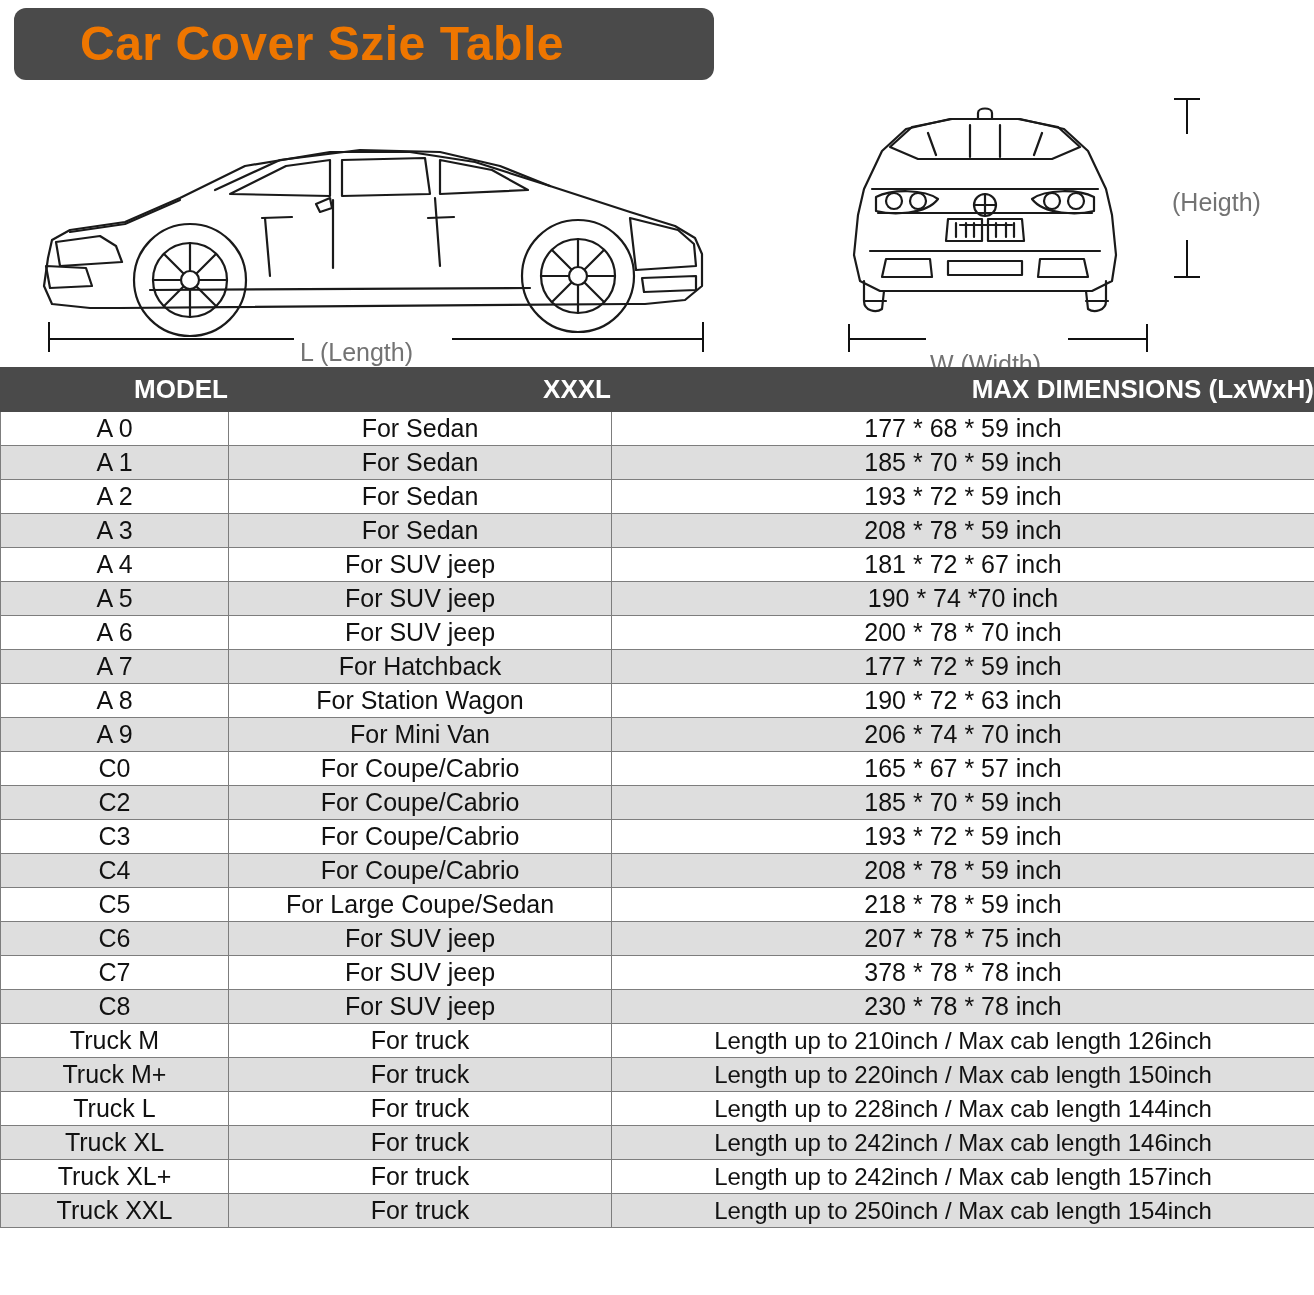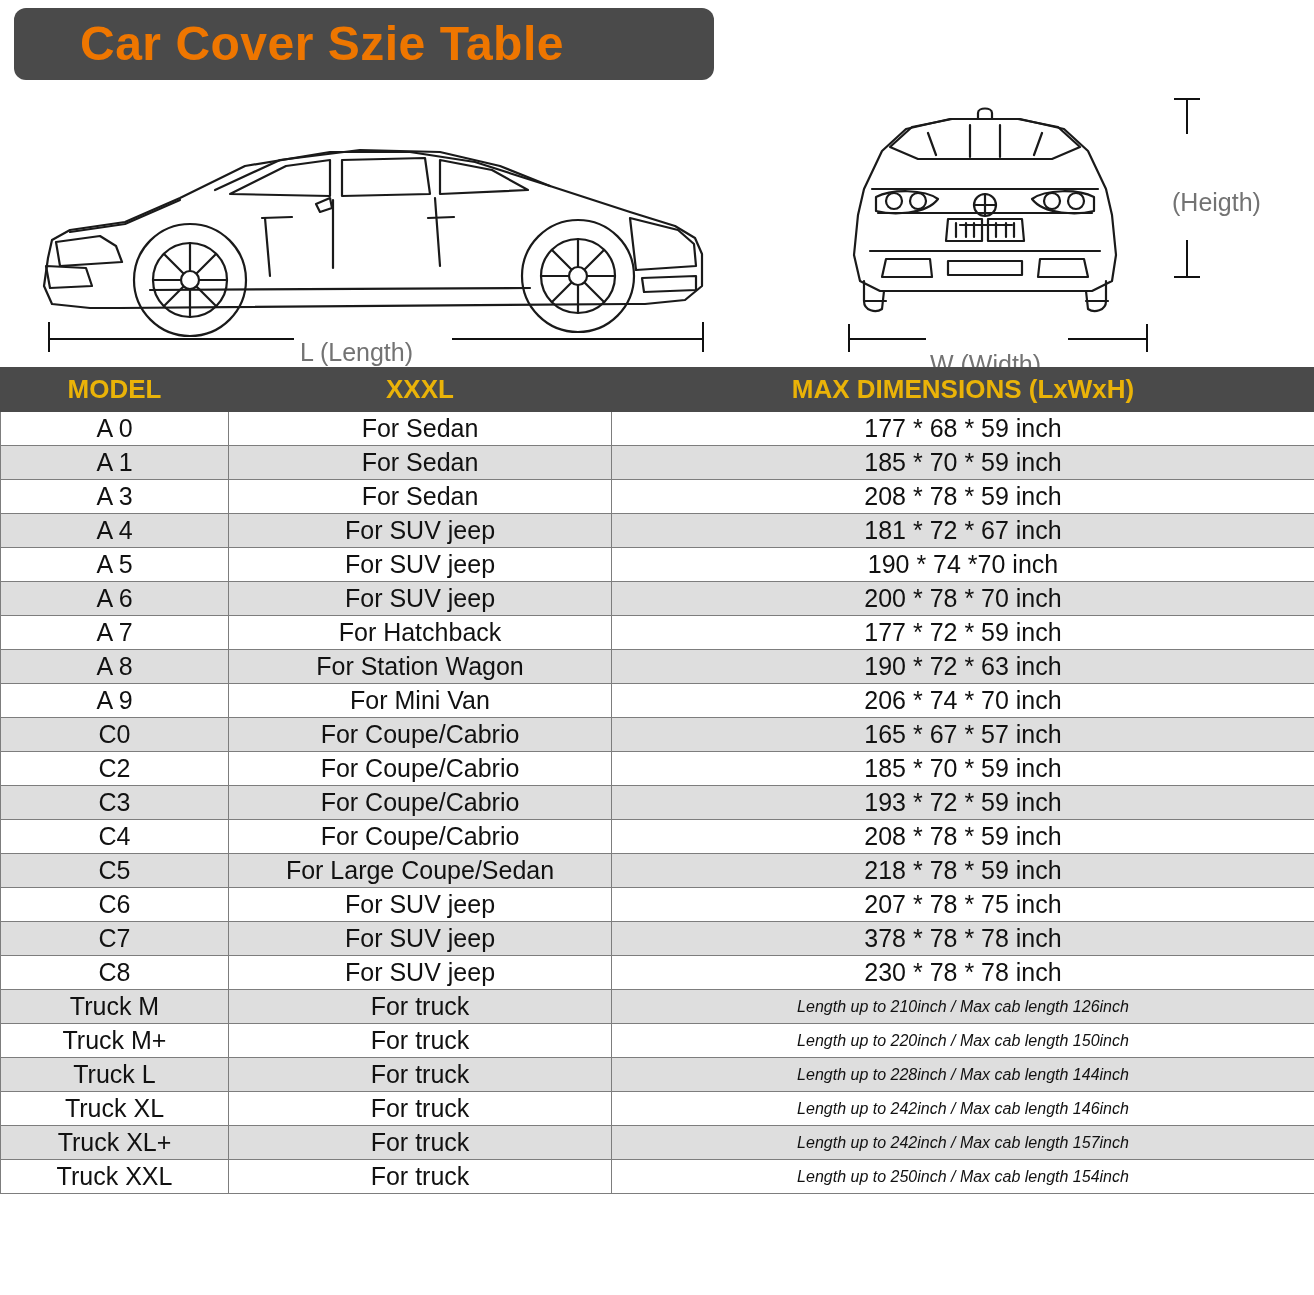--- a/index.html
+++ b/index.html
@@ -69,42 +69,42 @@
     width: 1314px;
     border-collapse: collapse;
     table-layout: fixed;
   }
   col.c-model { width: 228px; }
   col.c-class { width: 383px; }
   col.c-dims  { width: 703px; }
 
   thead th {
     background: #4a4a4a;
-    color: #eab308;
+    color: #ffffff;
     font-size: 26px;
     font-weight: bold;
     height: 44px;
-    text-align: center;
+    text-align: right;
     border: 1px solid #4a4a4a;
     padding: 0;
   }
   tbody td {
     height: 34px;
     font-size: 25px;
     color: #111;
     text-align: center;
     border: 1px solid #7d7d7d;
     padding: 0 4px;
     white-space: nowrap;
     overflow: hidden;
   }
   tbody tr:nth-child(odd)  td { background: #ffffff; }
   tbody tr:nth-child(even) td { background: #dedede; }
   tbody td.dims { font-size: 25px; }
-  tbody tr.truck td.dims { font-size: 16px; font-style: italic; }
+  tbody tr.truck td.dims { font-size: 24px; }
 </style>
 </head>
 <body>
 
 <div class="page">
 
   <div class="title-bar"></div>
   <div class="title-text">Car Cover Szie Table</div>
 
   <div class="illus">
@@ -238,20 +238,25 @@
           <td>A 0</td>
           <td>For Sedan</td>
           <td class="dims">177 * 68 * 59 inch</td>
         </tr>
         <tr>
           <td>A 1</td>
           <td>For Sedan</td>
           <td class="dims">185 * 70 * 59 inch</td>
         </tr>
         <tr>
+          <td>A 2</td>
+          <td>For Sedan</td>
+          <td class="dims">193 * 72 * 59 inch</td>
+        </tr>
+        <tr>
           <td>A 3</td>
           <td>For Sedan</td>
           <td class="dims">208 * 78 * 59 inch</td>
         </tr>
         <tr>
           <td>A 4</td>
           <td>For SUV jeep</td>
           <td class="dims">181 * 72 * 67 inch</td>
         </tr>
         <tr>

